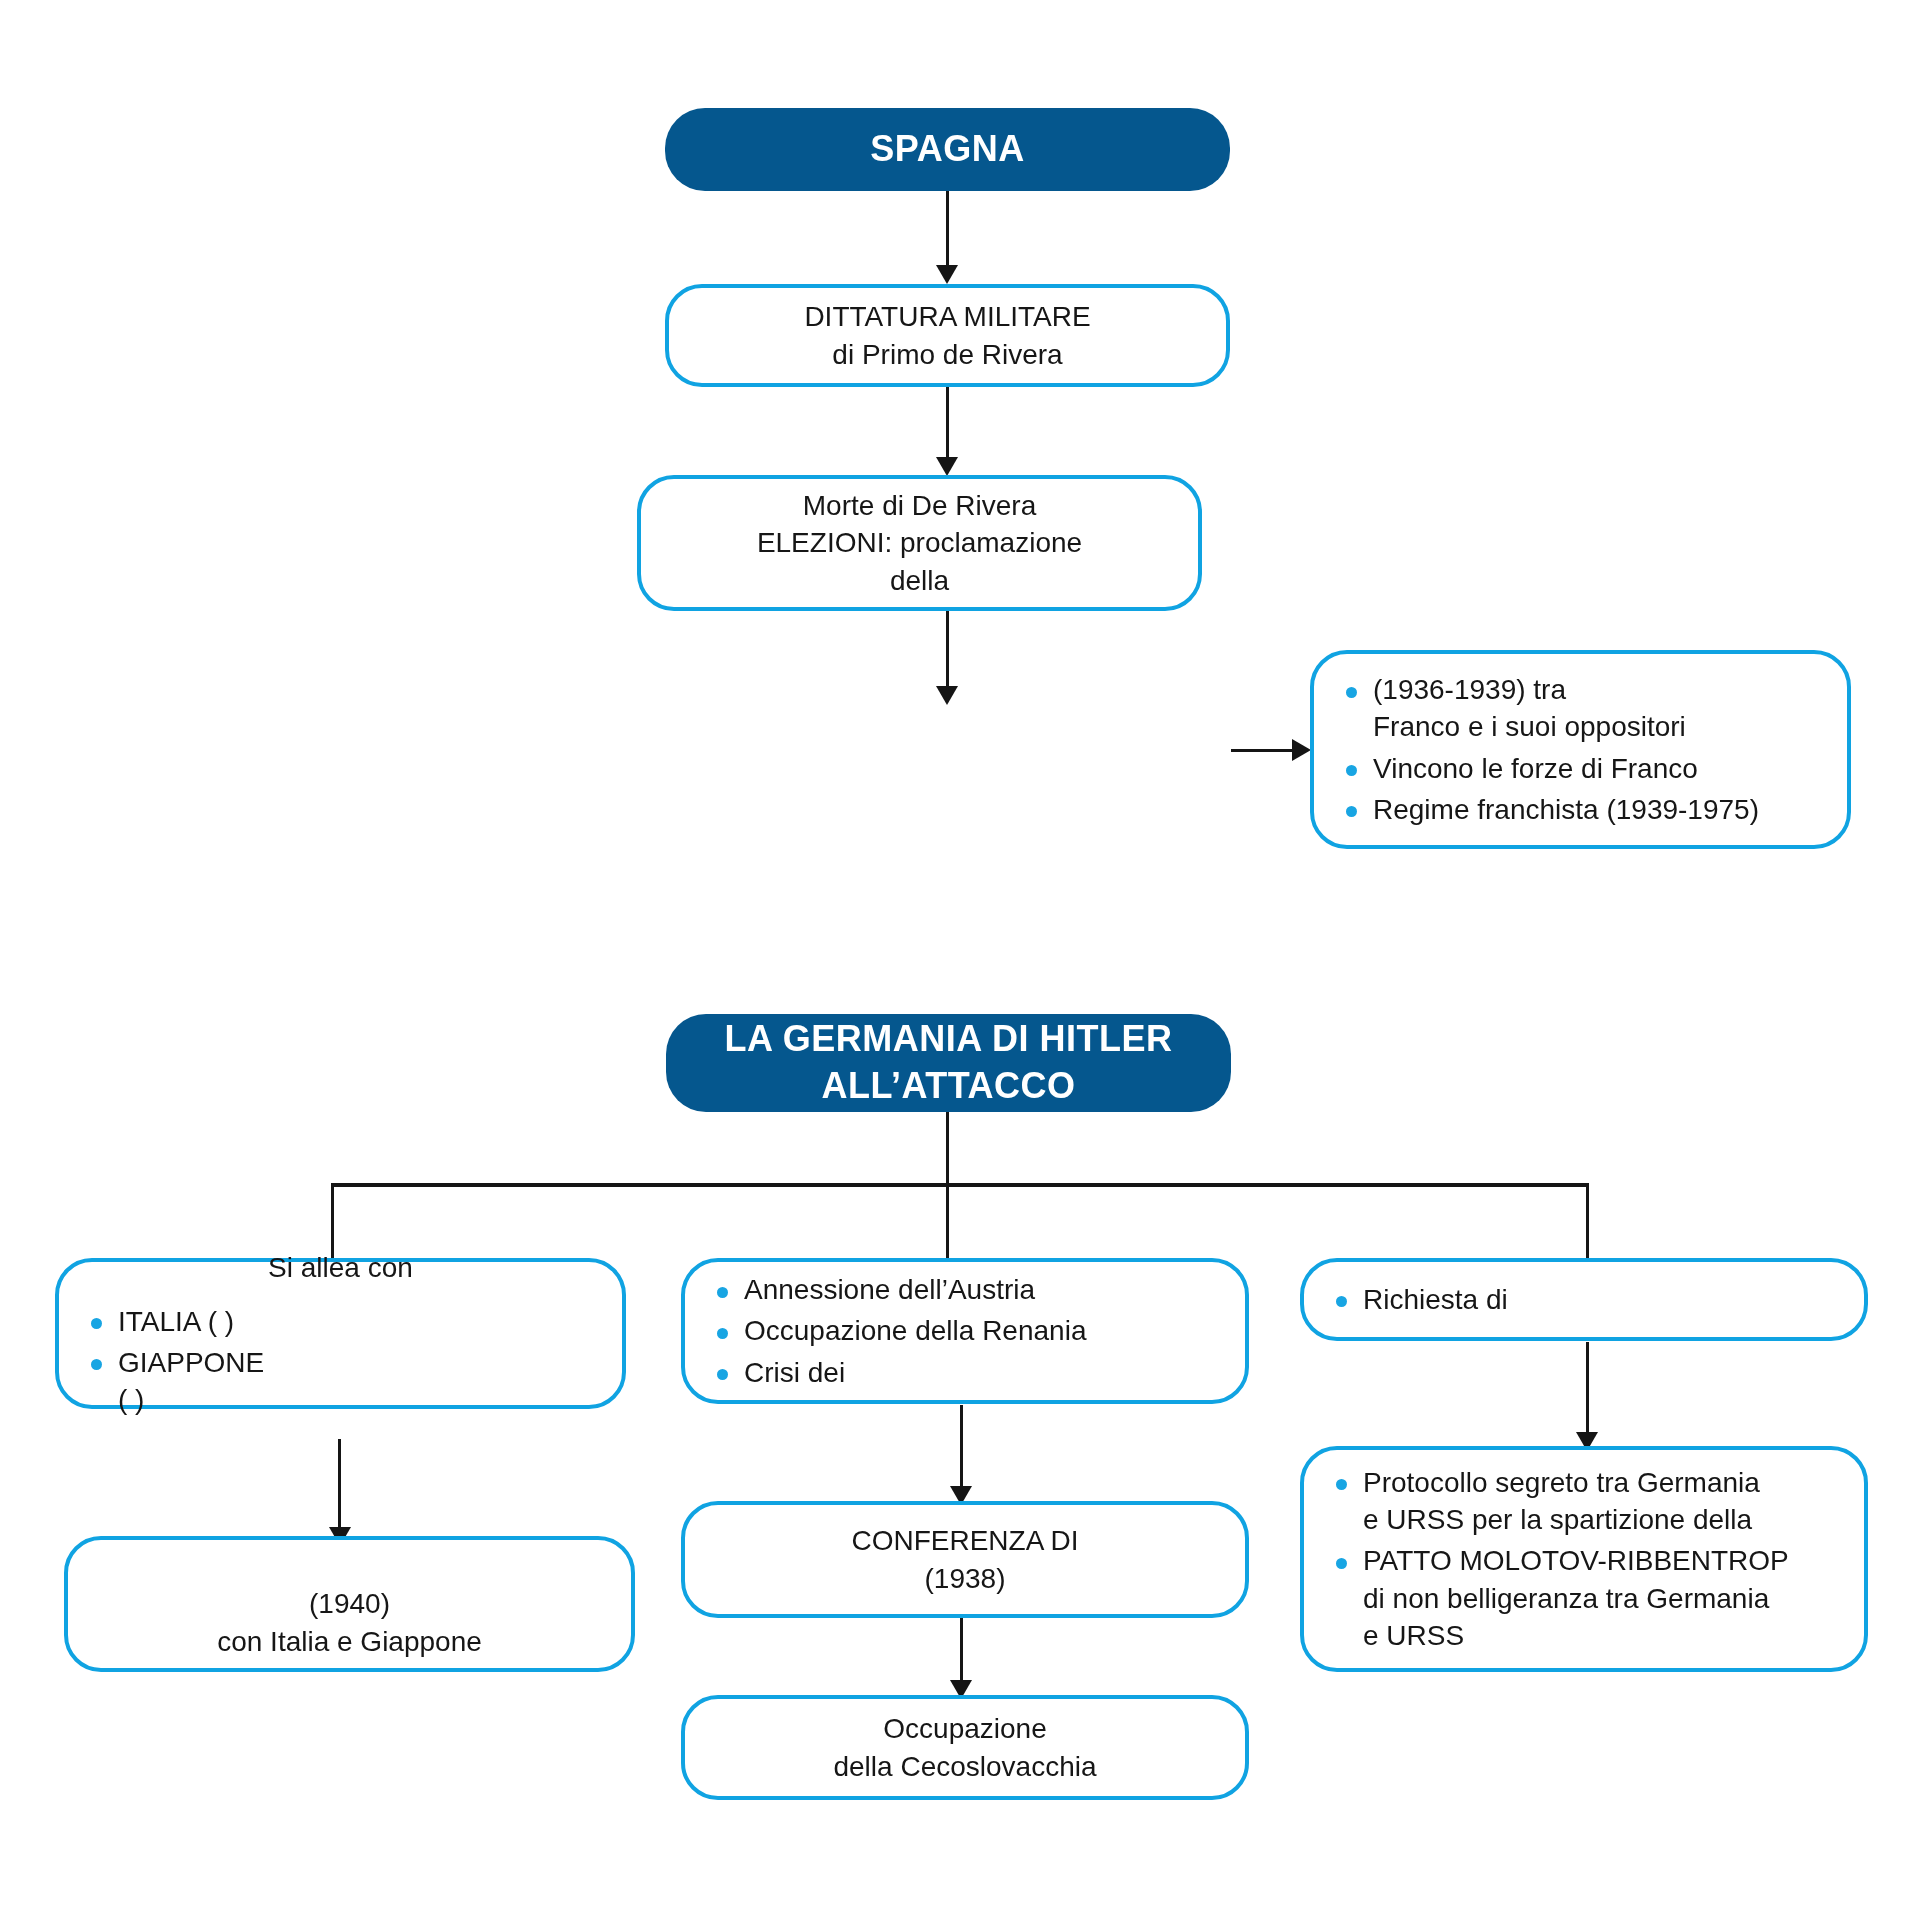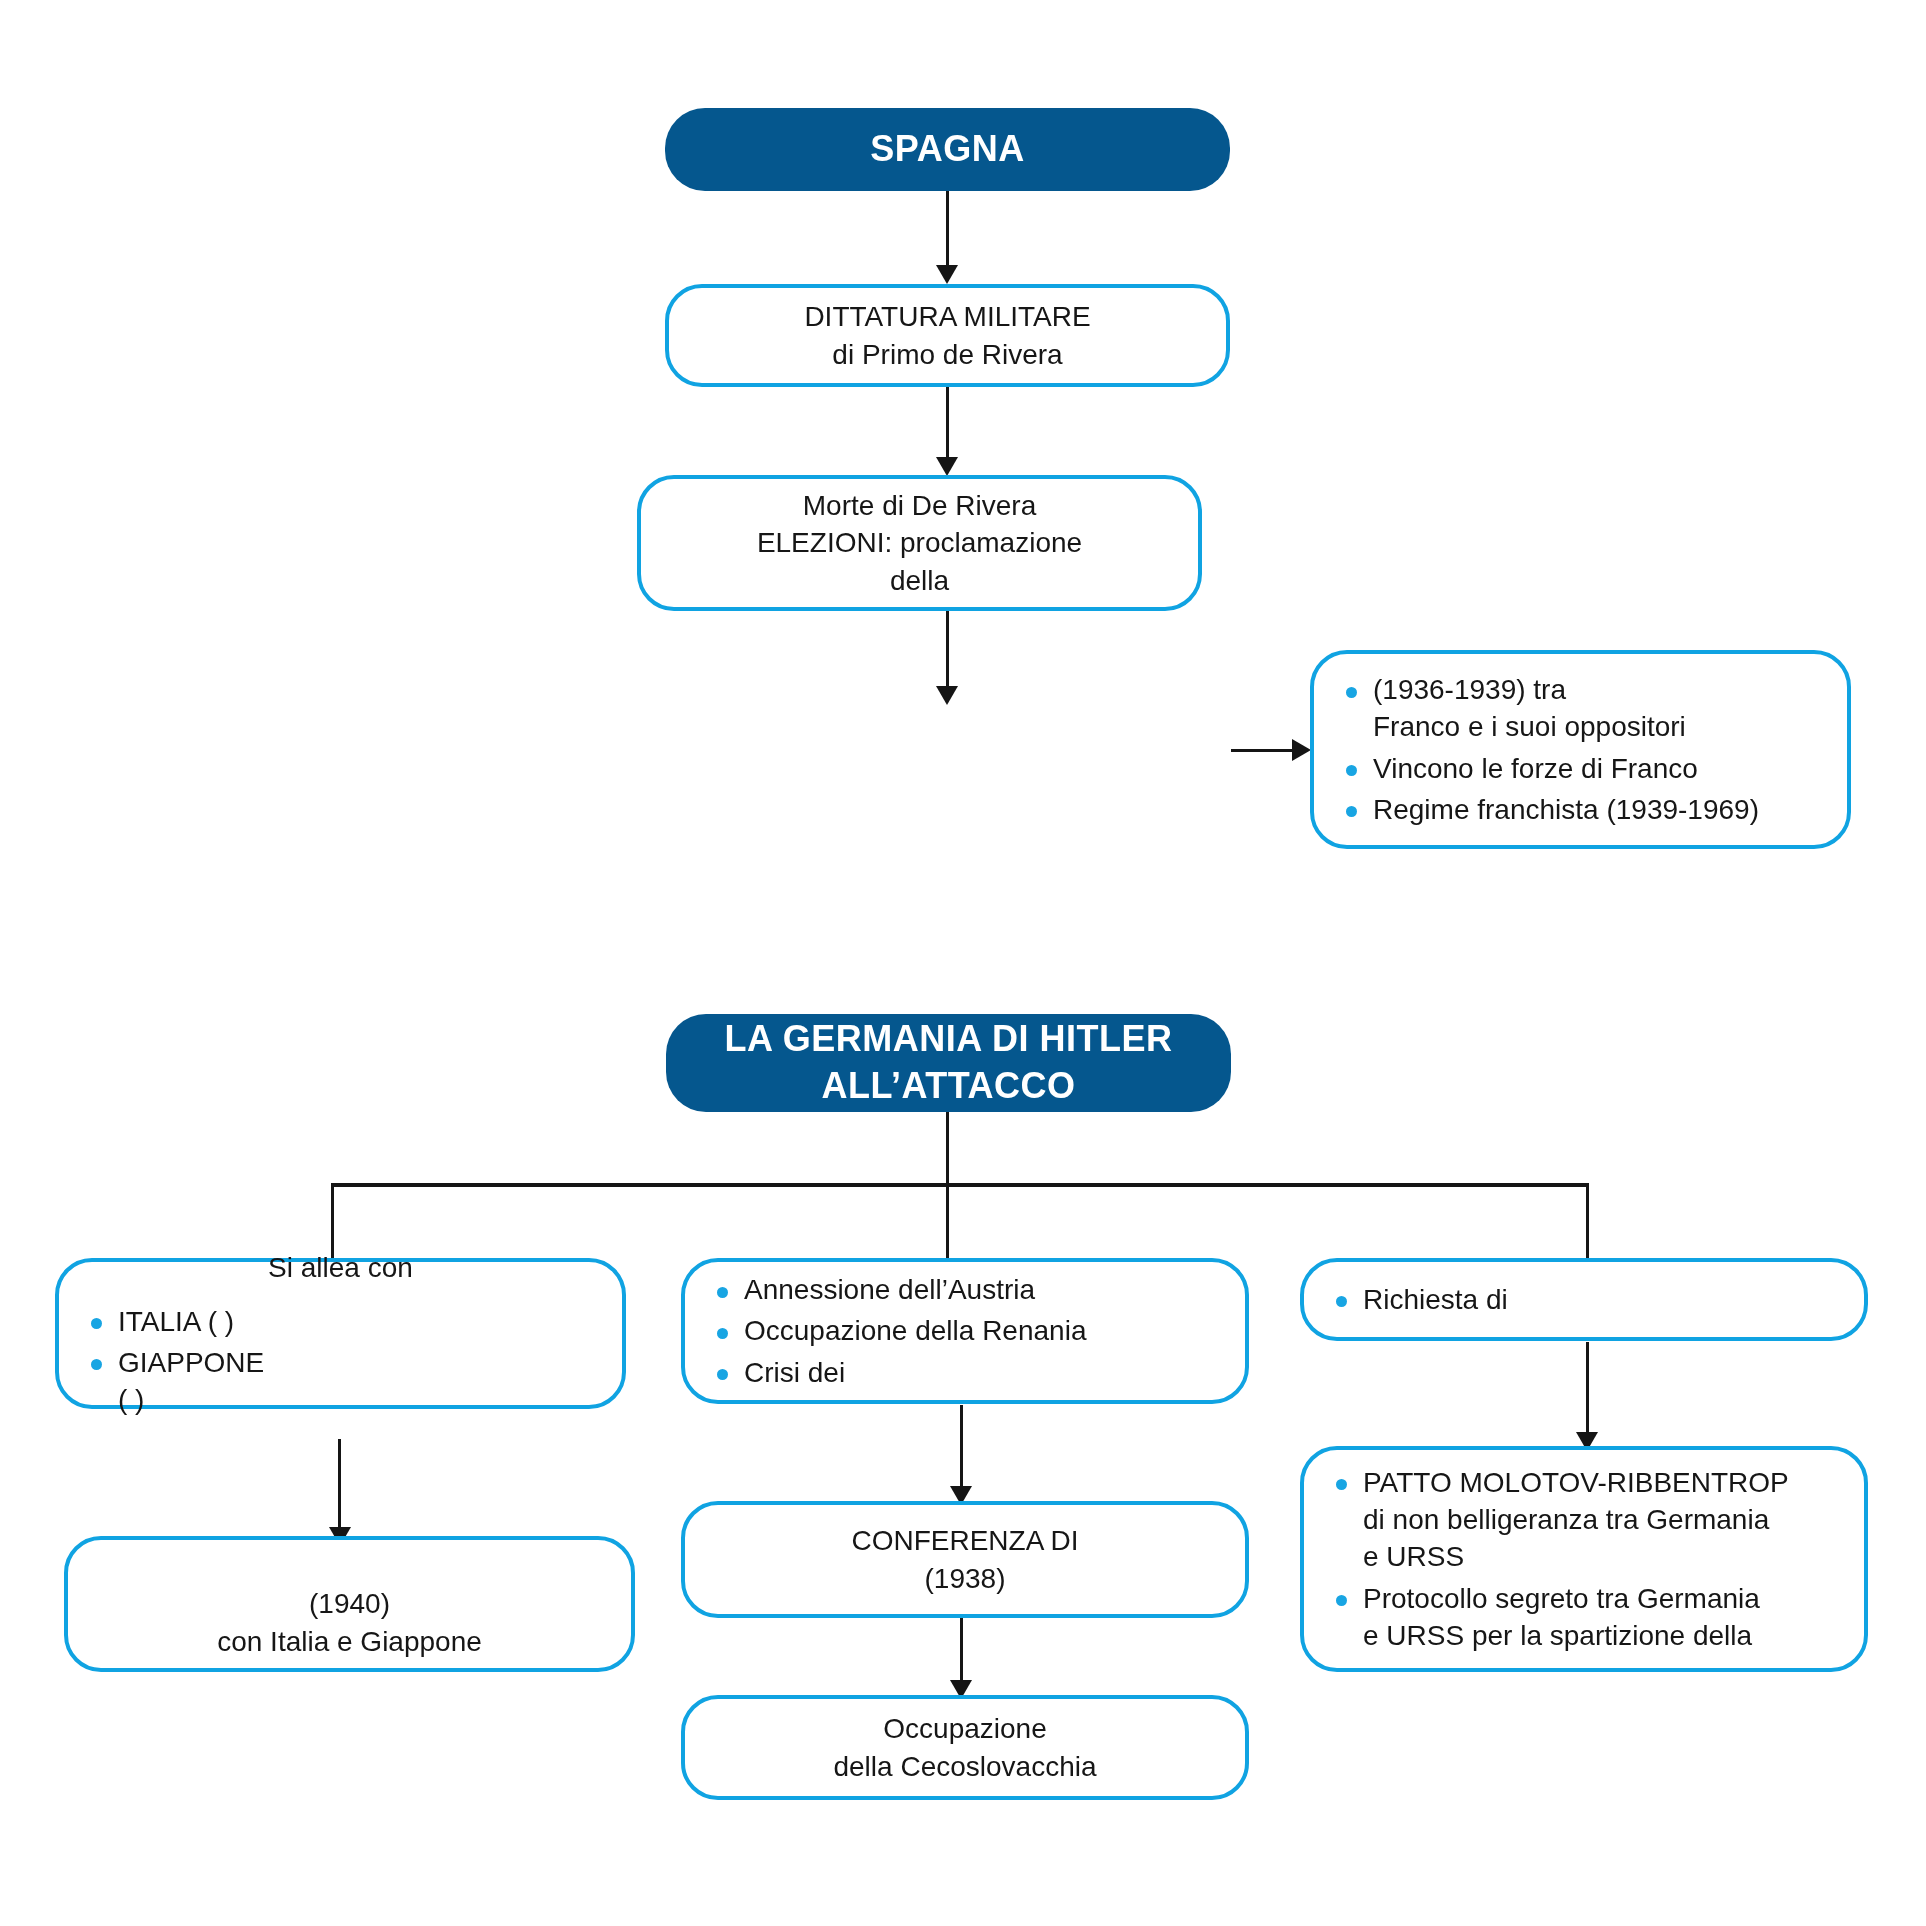--- a/index.html
+++ b/index.html
@@ -135,21 +135,21 @@
 
 
   <div class="conn hline" style="left:1231px;top:749px;width:67px;height:3.2px;"></div>
   <div class="arrow-r" style="left:1292px;top:739px;"></div>
 
   <div class="node outline" style="left:1310px;top:650px;width:541px;height:199px;">
     <ul class="blist">
       <li>                         (1936-1939) tra
 Franco e i suoi oppositori</li>
       <li>Vincono le forze di Franco</li>
-      <li>Regime franchista (1939-1969)</li>
+      <li>Regime franchista (1939-1975)</li>
     </ul>
   </div>
 
   <div class="node header" style="left:666px;top:1014px;width:565px;height:98px;">
     <div class="ttl">LA GERMANIA DI HITLER
 ALL’ATTACCO</div>
   </div>
 
   <div class="conn vline" style="left:946px;top:1112px;width:3.2px;height:74px;"></div>
   <div class="conn hline" style="left:331px;top:1183px;width:1258px;height:3.9px;"></div>
@@ -209,22 +209,22 @@
     <ul class="blist">
       <li>Richiesta di</li>
     </ul>
   </div>
 
   <div class="conn vline" style="left:1586px;top:1342px;width:3.2px;height:98px;"></div>
   <div class="arrow-d" style="left:1576px;top:1432px;"></div>
 
   <div class="node outline" style="left:1300px;top:1446px;width:568px;height:226px;">
     <ul class="blist">
+      <li>Protocollo segreto tra Germania
+e URSS per la spartizione della</li>
       <li>PATTO MOLOTOV-RIBBENTROP
 di non belligeranza tra Germania
 e URSS</li>
-      <li>Protocollo segreto tra Germania
-e URSS per la spartizione della</li>
     </ul>
   </div>
 
 </div>
 
 
 </body></html>

